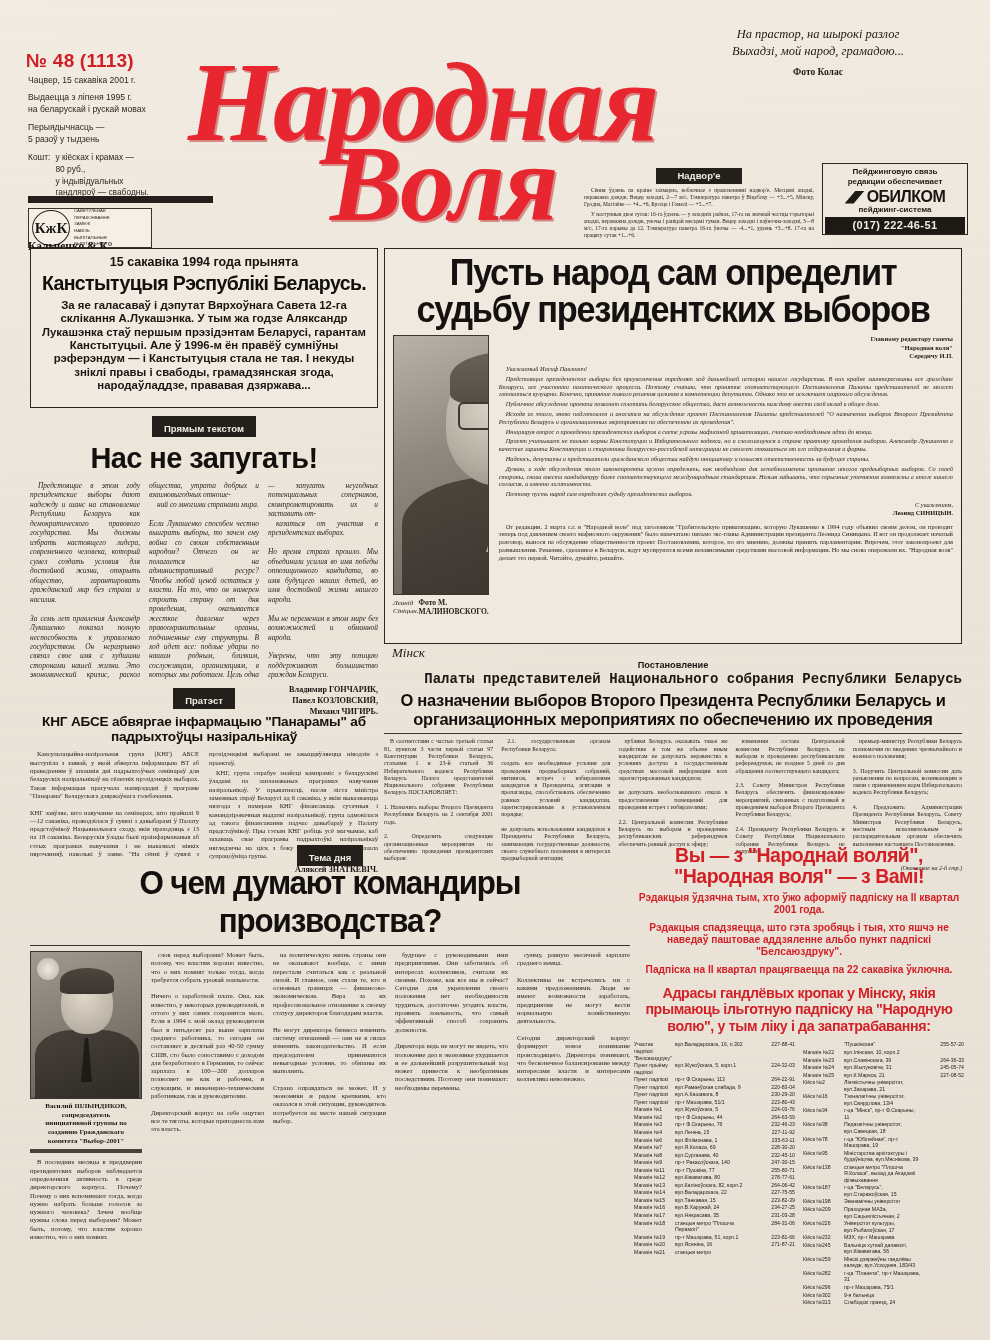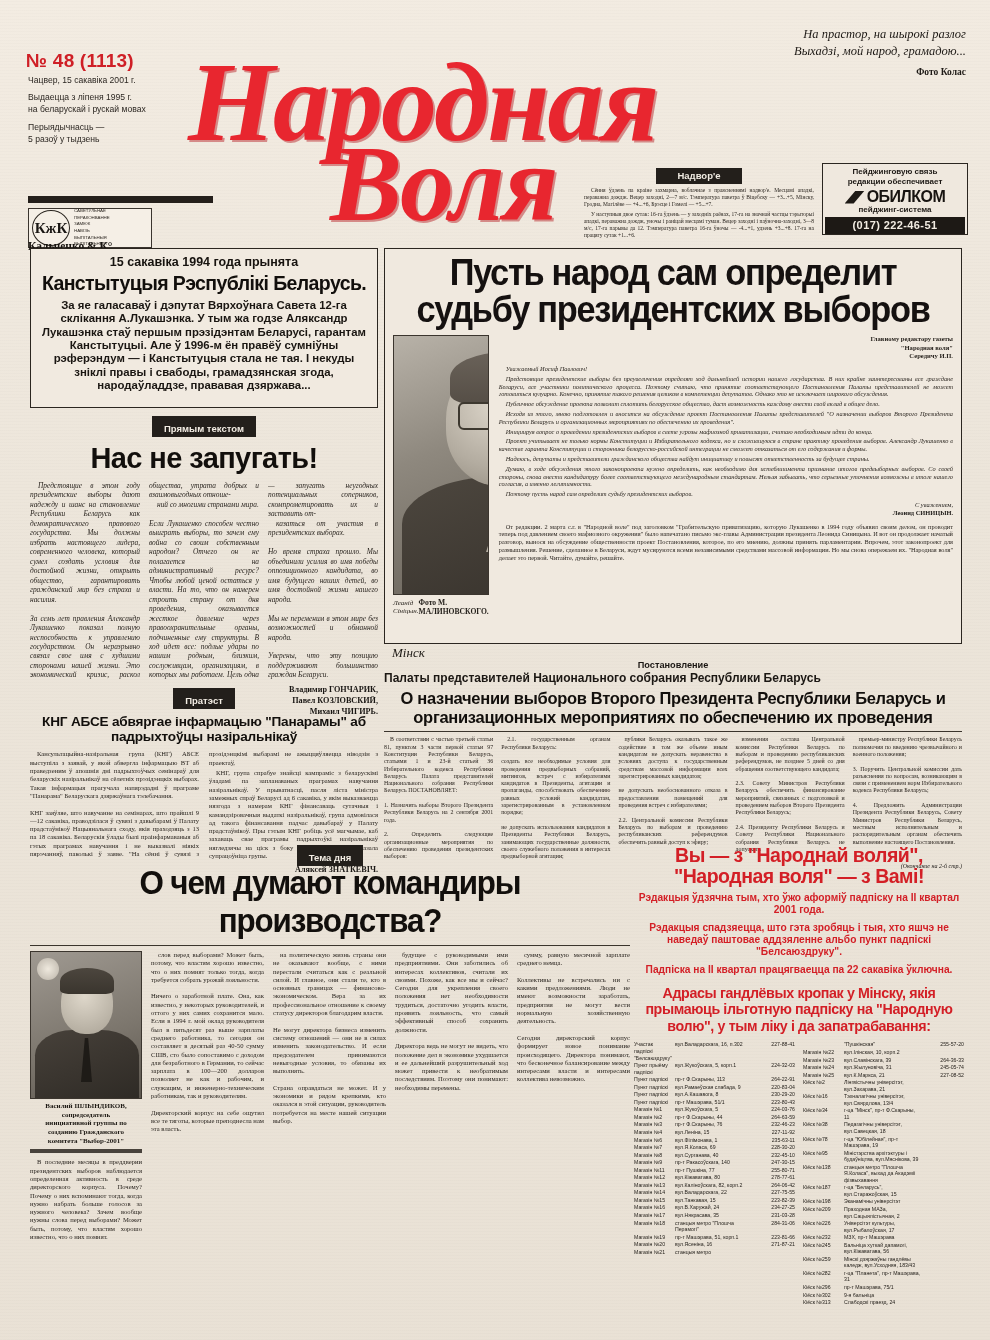--- a/index.html
+++ b/index.html
@@ -61,21 +61,21 @@
   }
   .np-word{
     position:absolute;color:#e8262f;font-family:"Liberation Serif",serif;
     font-weight:bold;font-style:italic;letter-spacing:-2px;
     text-shadow:2px 2px 0 rgba(180,22,28,.45);
   }
   .np-1{left:18px;top:-6px;font-size:112px;line-height:1;}
   .np-2{left:160px;top:78px;font-size:108px;line-height:1;}
 
   .epigraph{
-    position:absolute;right:24px;top:26px;width:280px;text-align:right;
+    position:absolute;right:32px;top:26px;width:280px;text-align:center;
     font-family:"Liberation Serif",serif;font-style:italic;font-size:12.5px;line-height:1.32;color:#1e1a16;
   }
   .epigraph .author{
     display:block;margin-top:7px;font-style:normal;font-weight:bold;font-size:9.5px;
   }
 
   
   .weather{
     position:absolute;left:584px;top:168px;width:230px;height:62px;
   }
@@ -240,21 +240,21 @@
     position:absolute;left:392px;top:645px;
     font-family:"Liberation Serif",serif;font-style:italic;font-size:13px;color:#201c17;
   }
 
   
   .post-box{position:absolute;left:384px;top:660px;width:578px;height:172px;}
   .post-k1{
     text-align:center;font-family:"Liberation Sans",sans-serif;font-weight:bold;font-size:9.2px;color:#1b1713;
   }
   .post-k2{
-    text-align:left;font-family:Liberation Sans, sans-serif;font-weight:bold;font-size:12px;color:#1b1713;margin-top:1px;
+    text-align:right;font-family:Liberation Mono, monospace;font-weight:bold;font-size:14px;color:#1b1713;margin-top:1px;
   }
   .post-hl{
     text-align:center;font-family:"Liberation Sans",sans-serif;font-weight:bold;
     font-size:16.5px;line-height:1.13;color:#120f0c;margin:4px 0 5px 0;letter-spacing:-.3px;
   }
   .post-rule{height:1px;background:#3a342c;margin-bottom:4px;}
   .cols5{column-count:5;column-gap:8px;}
   .body-xs{
     font-family:"Liberation Serif",serif;font-size:5.9px;line-height:1.24;text-align:justify;color:#251f1a;
   }
@@ -343,20 +343,27 @@
     <div class="issue-no">№ 48 (1113)</div>
 
     <div class="imprint">
       <p>Чацвер, 15 сакавіка  2001 г.</p>
       <p style="white-space:pre-line">Выдаецца з ліпеня 1995 г.
 на беларускай і рускай мовах</p>
       <p style="white-space:pre-line">Перыядычнасць —
 5 разоў у тыдзень</p>
     </div>
 
+    <div class="price-block">
+      <span class="plab">Кошт:</span>
+      <span class="pval" style="white-space:pre-line">у кіёсках і крамах —
+80 руб.,
+у індывідуальных
+гандляроў — свабодны.</span>
+    </div>
 
     <div class="mast-rule"></div>
 
     <div class="logo-box">
       <div class="logo-circle">КжК</div>
       <div class="logo-lines" style="white-space:pre-line">САВЕТУЛЬНАЕ
 ПЕРАКОНВАННЕ
 ЗАМЕЖ
 НАВІЗЬ
 ВЫПІТАЛЬНЫЯ

